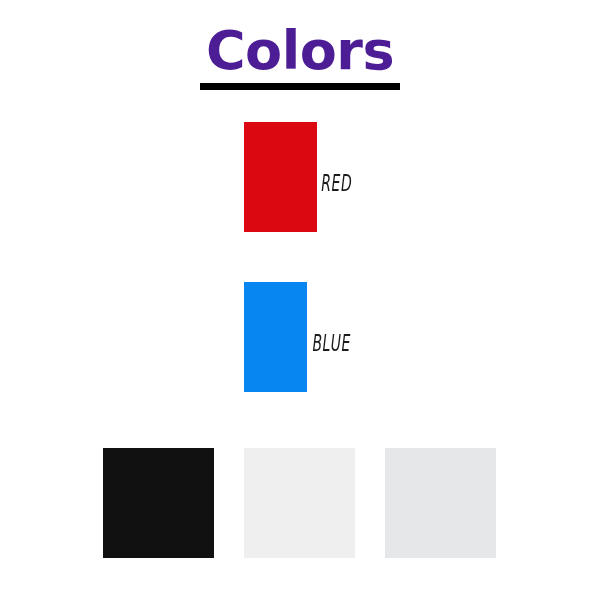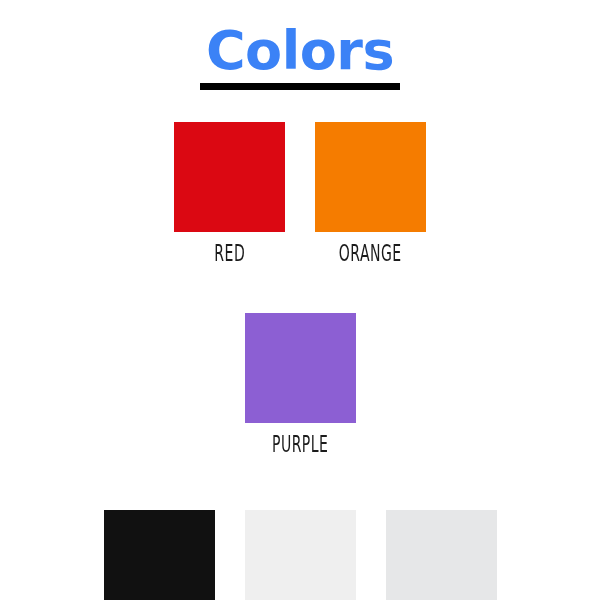--- a/index.html
+++ b/index.html
@@ -59,22 +59,23 @@
     justify-content: center;
     gap: 28px;
   }
   .row.row-1 { margin-top: 0px; }
   .row.row-2 { margin-top: 50px; }
   .row.row-3 { margin-top: 56px; }
 
   .cell {
     width: 113px;
     display: flex;
-    flex-direction: column;
+    flex-direction: row;
     align-items: center;
+    font-style: italic;
   }
   .swatch {
     width: 111px;
     height: 110px;
     display: block;
   }
   .swatch-label {
     display: block;
     margin-top: 9px;
     font-family: "DejaVu Sans Condensed", "Liberation Sans Narrow", "Liberation Sans", sans-serif;
@@ -88,41 +89,37 @@
     transform-origin: center top;
     text-align: center;
   }
 </style>
 </head>
 <body style="background: rgb(255, 255, 255);">
 
 <div id="page">
 
   <div class="title-block">
-    <span class="title-text" style="color: #3b82f6;">Colors</span>
+    <span class="title-text" style="color: #4c1d95;">Colors</span>
     <span class="title-rule" style="background: rgb(0, 0, 0);"></span>
   </div>
 
   <div class="grid">
 
     <div class="row row-1">
       <div class="cell">
         <span class="swatch" style="background: rgb(219, 8, 18);"></span>
         <span class="swatch-label" style="color: rgb(27, 27, 27);">RED</span>
       </div>
-      <div class="cell">
-        <span class="swatch" style="background: rgb(245, 124, 0);"></span>
-        <span class="swatch-label" style="color: rgb(27, 27, 27);">ORANGE</span>
-      </div>
     </div>
 
     <div class="row row-2">
       <div class="cell">
-        <span class="swatch" style="background: rgb(140, 95, 211);"></span>
-        <span class="swatch-label" style="color: rgb(27, 27, 27);">PURPLE</span>
+        <span class="swatch" style="background: rgb(7, 134, 242);"></span>
+        <span class="swatch-label" style="color: rgb(27, 27, 27);">BLUE</span>
       </div>
     </div>
 
     <div class="row row-3">
       <div class="cell">
         <span class="swatch" style="background: rgb(17, 17, 17);"></span>
 
       </div>
       <div class="cell">
         <span class="swatch" style="background: rgb(239, 239, 239);"></span>

